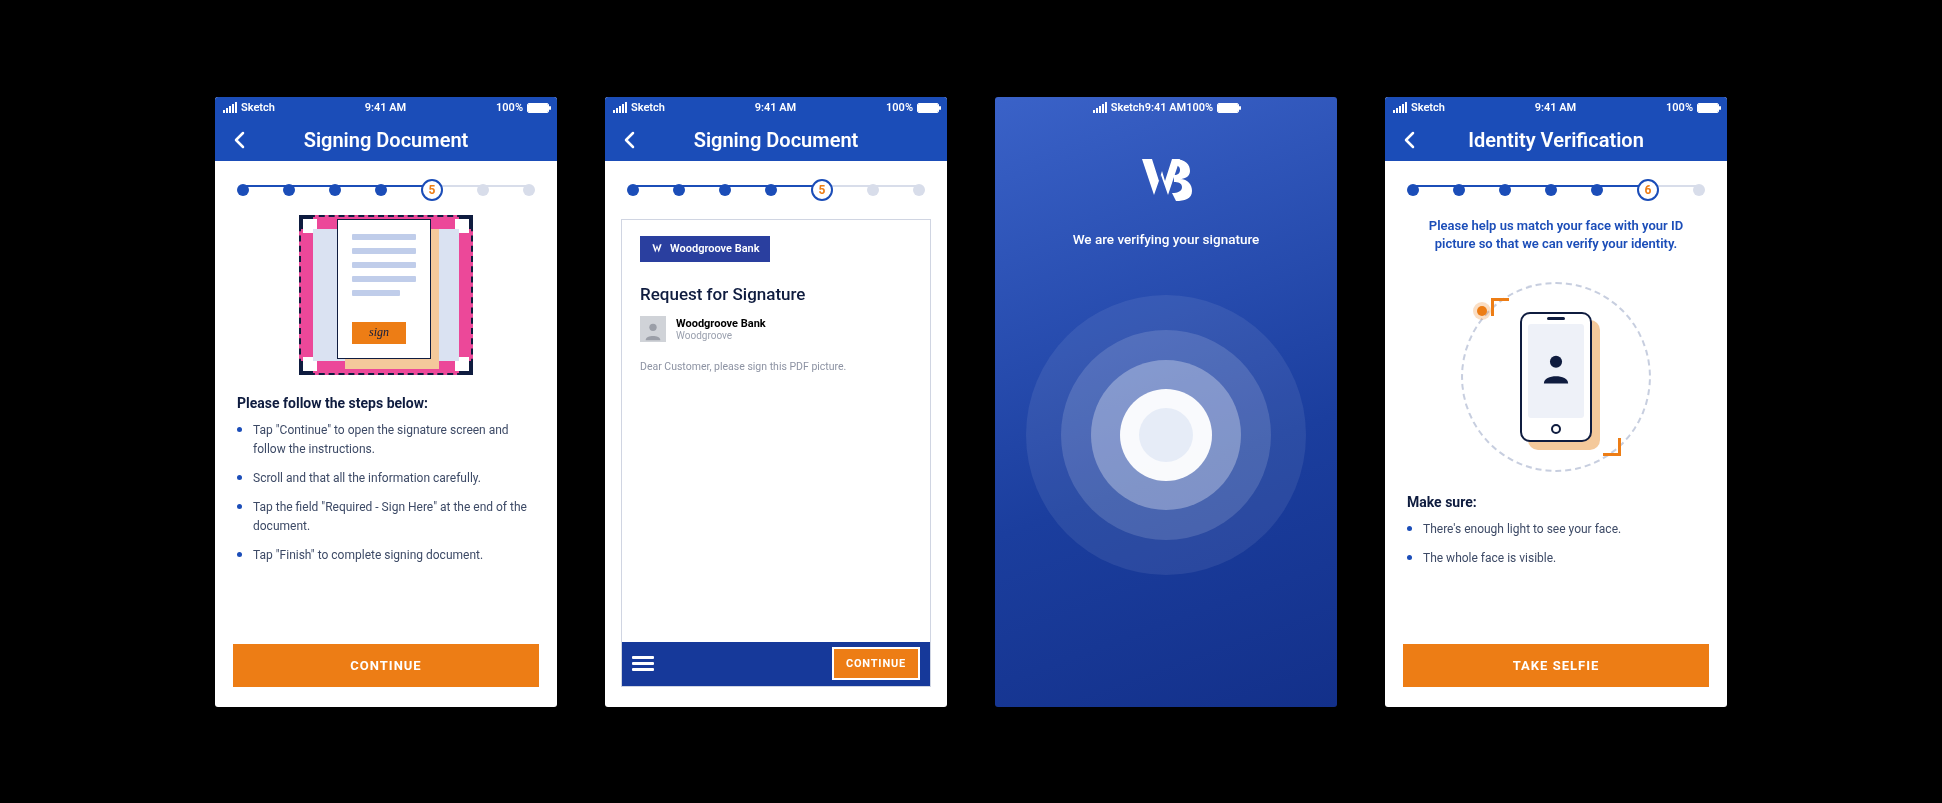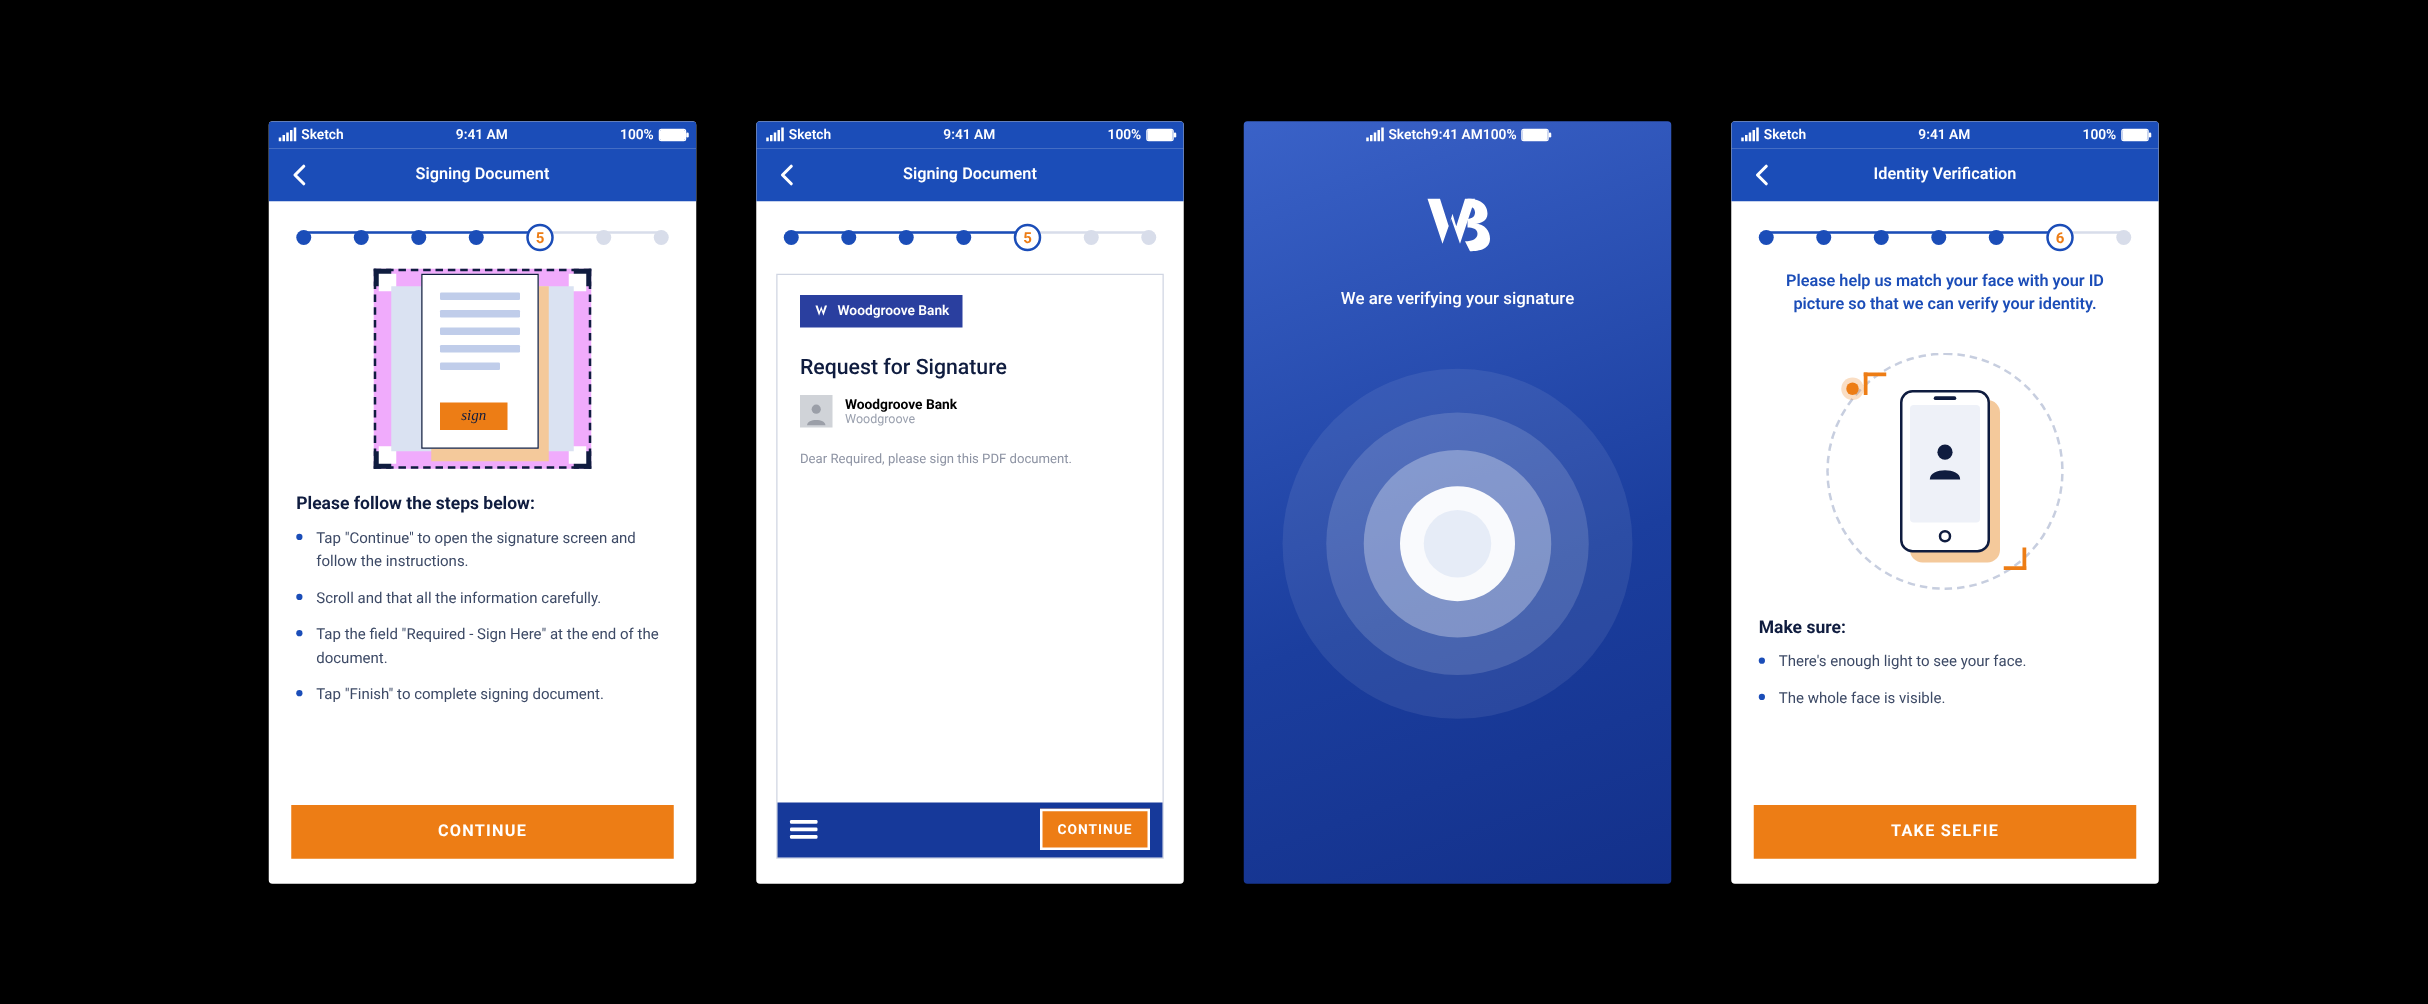--- a/index.html
+++ b/index.html
@@ -56,21 +56,21 @@
     background:#1b4db8;
     color:#fff;
     height:42px;
     display:flex;
     align-items:center;
     padding:0 12px;
     position:relative;
   }
   .app-header .title {
     position:absolute; left:0; right:0; text-align:center;
-    font-size:13px; font-weight:600;
+    font-size:20px; font-weight:600;
   }
   .back-btn { width:24px; height:24px; display:flex; align-items:center; justify-content:center; cursor:pointer;}
   
   .progress {
     display:flex; align-items:center; justify-content:space-between;
     padding: 18px 22px 8px;
     position:relative;
   }
   .progress::before {
     content:""; position:absolute; left:26px; right:26px; top:24px; height:2px; background:#d8ddea; z-index:0;
@@ -89,21 +89,21 @@
     color:#ed7d15; font-weight:700; font-size:12px;
   }
   
   .instruction {
     color:#1b4db8; font-weight:600; font-size:13px; text-align:center;
     padding: 8px 28px 10px; line-height:1.45;
   }
   
   .illus-wrap { display:flex; justify-content:center; padding:6px 0;}
   .illus-dashed {
-    width:174px; height:160px; border:2px dashed #0f1c3f; position:relative; background:#f0abfc;
+    width:174px; height:160px; border:2px dashed #0f1c3f; position:relative; background:#ec4899;
   }
   
   .corner { position:absolute; width:14px; height:14px; background:#0f1c3f;}
   .corner.tl {top:-2px; left:-2px;}
   .corner.tr {top:-2px; right:-2px;}
   .corner.bl {bottom:-2px; left:-2px;}
   .corner.br {bottom:-2px; right:-2px;}
   .corner::after{content:""; position:absolute; background:#fff;}
   .corner.tl::after{left:4px; top:4px; right:-4px; bottom:-4px;}
   .corner.tr::after{right:4px; top:4px; left:-4px; bottom:-4px;}
@@ -334,21 +334,21 @@
           <svg viewBox="0 0 24 24">
               <circle cx="12" cy="8" r="4"></circle>
               <path d="M4 22 C4 16 20 16 20 22 Z"></path>
             </svg>
         </div>
         <div>
           <div class="req-name">Woodgroove Bank</div>
           <div class="req-sub">Woodgroove</div>
         </div>
       </div>
-      <div class="doc-msg">Dear Required, please sign this PDF document.</div>
+      <div class="doc-msg">Dear Customer, please sign this PDF picture.</div>
     </div>
     <div class="doc-toolbar">
       <div class="hamburger">
         <div></div>
           <div></div>
           <div></div>
       </div>
       <div class="mini-continue">CONTINUE</div>
     </div>
   </div>

